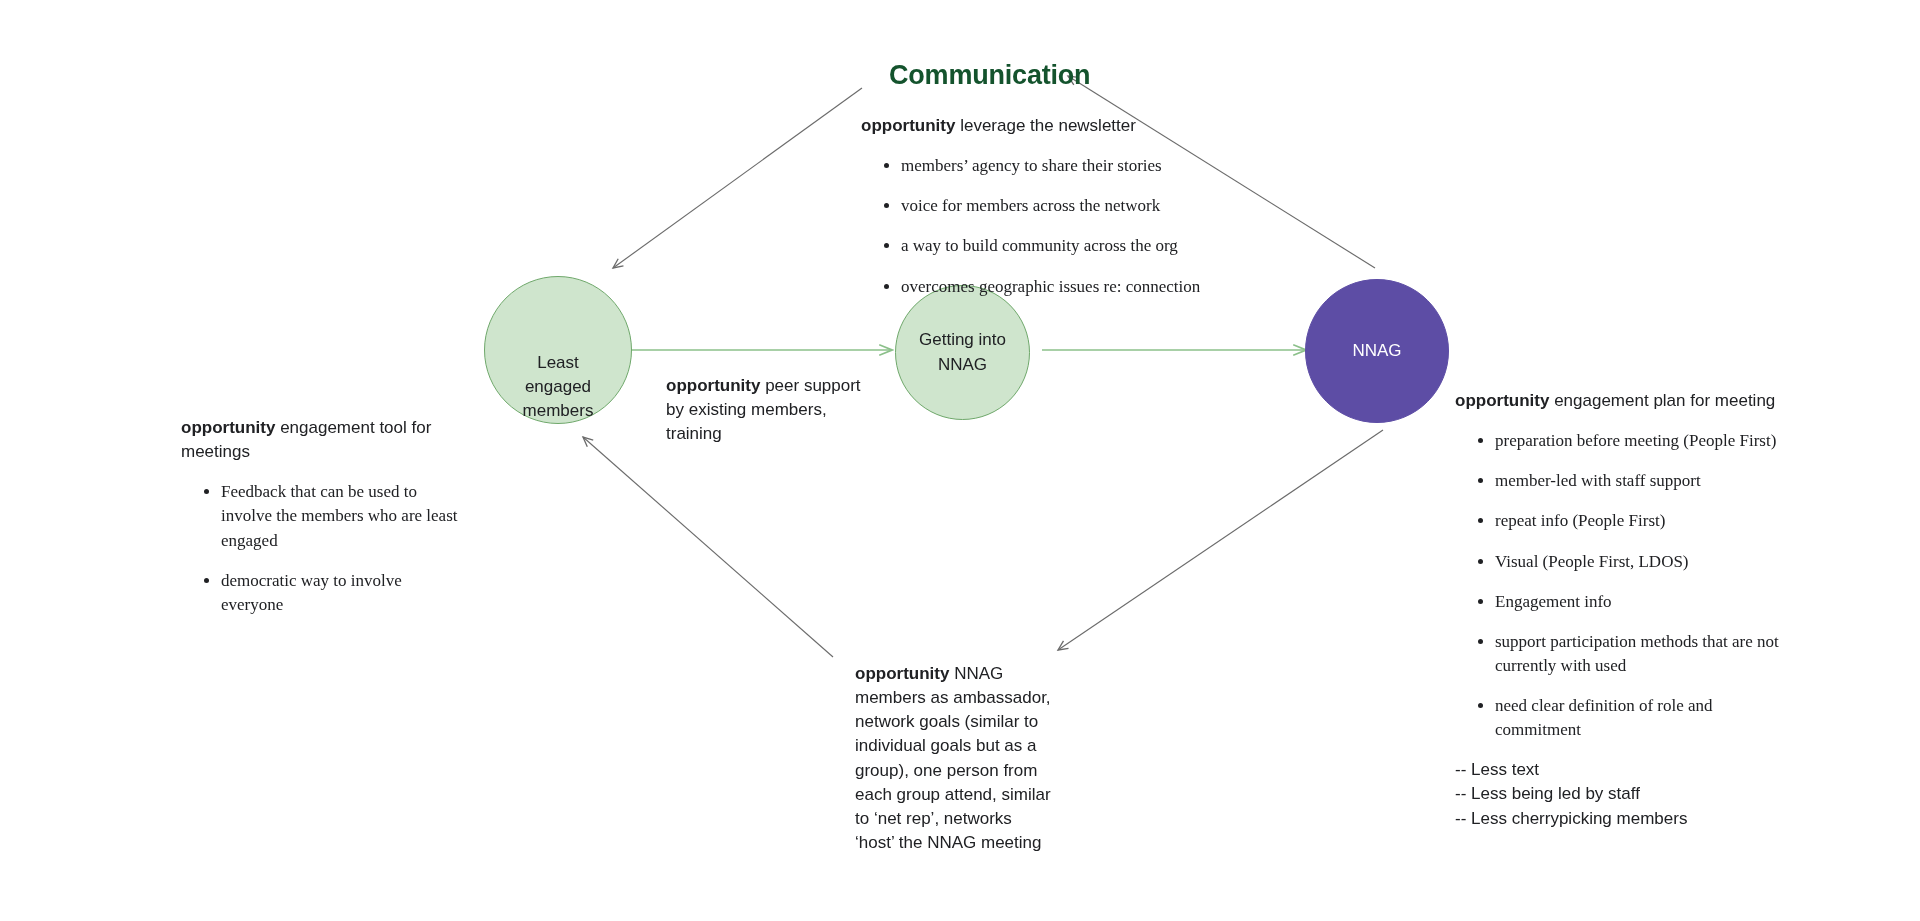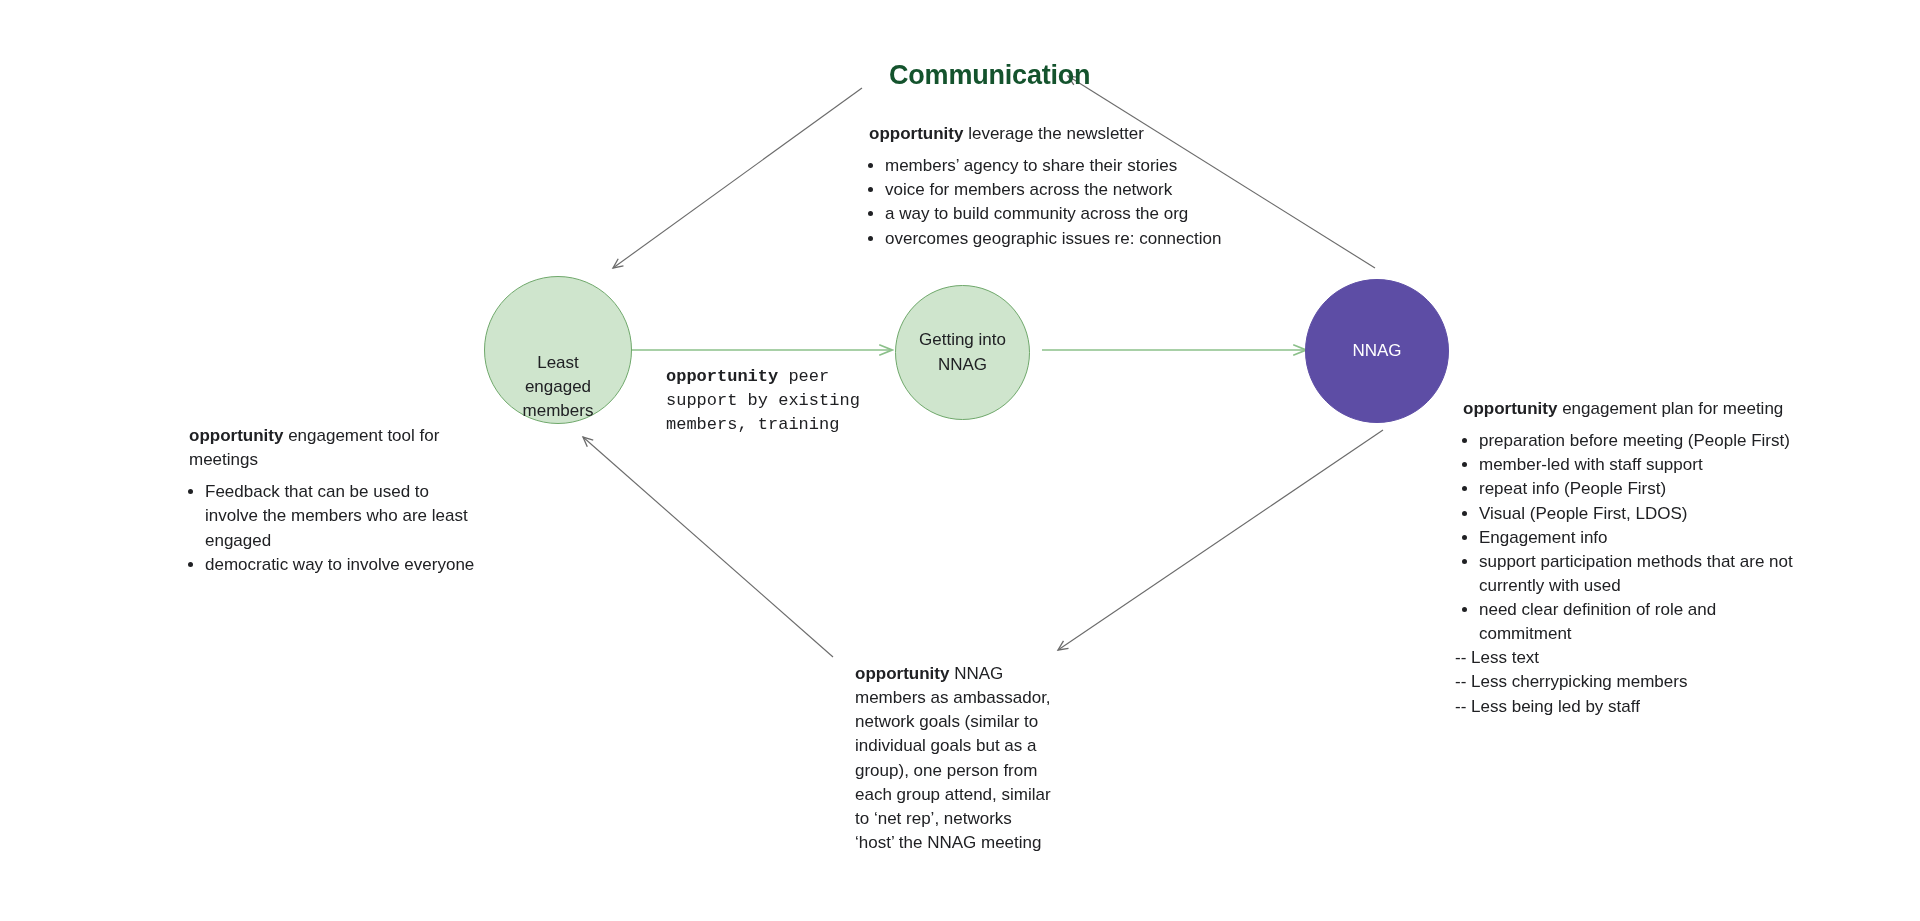--- a/index.html
+++ b/index.html
@@ -58,33 +58,34 @@
     letter-spacing: -0.2px;
     white-space: nowrap;
   }
   .note {
     position: absolute;
     font-size: 17px;
     line-height: 1.42;
     color: #202124;
   }
   .note .lead {
-    margin: 8px;
+    margin: 0;
   }
   .note .lead b {
     font-weight: bold;
   }
   .note ul {
     margin: 0;
     padding-left: 24px;
     list-style: disc;
   }
   .note ul li {
-    margin: 0;
+    margin: 16px;
     padding: 0;
+    font-family: Liberation Serif, serif;
   }
   .note .dash-line {
     margin: 0;
     white-space: pre;
   }
   .note-paragraph {
     position: absolute;
     font-size: 17px;
     line-height: 1.42;
     color: #202124;
@@ -136,21 +137,21 @@
       <b>opportunity</b><span> leverage the newsletter</span>
     </p>
     <ul>
       <li>members’ agency to share their stories</li>
       <li>voice for members across the network</li>
       <li>a way to build community across the org</li>
       <li>overcomes geographic issues re: connection</li>
     </ul>
   </div>
 
-  <div class="note-paragraph" style="left:666px; top:365px; width:212px;font-family:Liberation Mono, monospace;">
+  <div class="note-paragraph" style="left:666px; top:374px; width:212px;">
     <b>opportunity</b><span> peer support by existing members, training</span>
   </div>
 
   <div class="note" style="left:181px; top:416px; width:300px;">
     <p class="lead">
       <b>opportunity</b><span> engagement tool for meetings</span>
     </p>
     <ul>
       <li>Feedback that can be used to involve the members who are least engaged</li>
       <li>democratic way to involve everyone</li>
@@ -164,21 +165,21 @@
     <ul>
       <li>preparation before meeting (People First)</li>
       <li>member-led with staff support</li>
       <li>repeat info (People First)</li>
       <li>Visual (People First, LDOS)</li>
       <li>Engagement info</li>
       <li>support participation methods that are not currently with used</li>
       <li>need clear definition of role and commitment</li>
     </ul>
     <p class="dash-line">-- Less text</p>
+    <p class="dash-line">-- Less being led by staff</p>
     <p class="dash-line">-- Less cherrypicking members</p>
-    <p class="dash-line">-- Less being led by staff</p>
   </div>
 
   <div class="note-paragraph" style="left:855px; top:662px; width:198px;">
     <b>opportunity</b><span> NNAG members as ambassador, network goals (similar to individual goals but as a group), one person from each group attend, similar to ‘net rep’, networks ‘host’ the NNAG meeting</span>
   </div>
 
 </div>
 
 </body></html>

